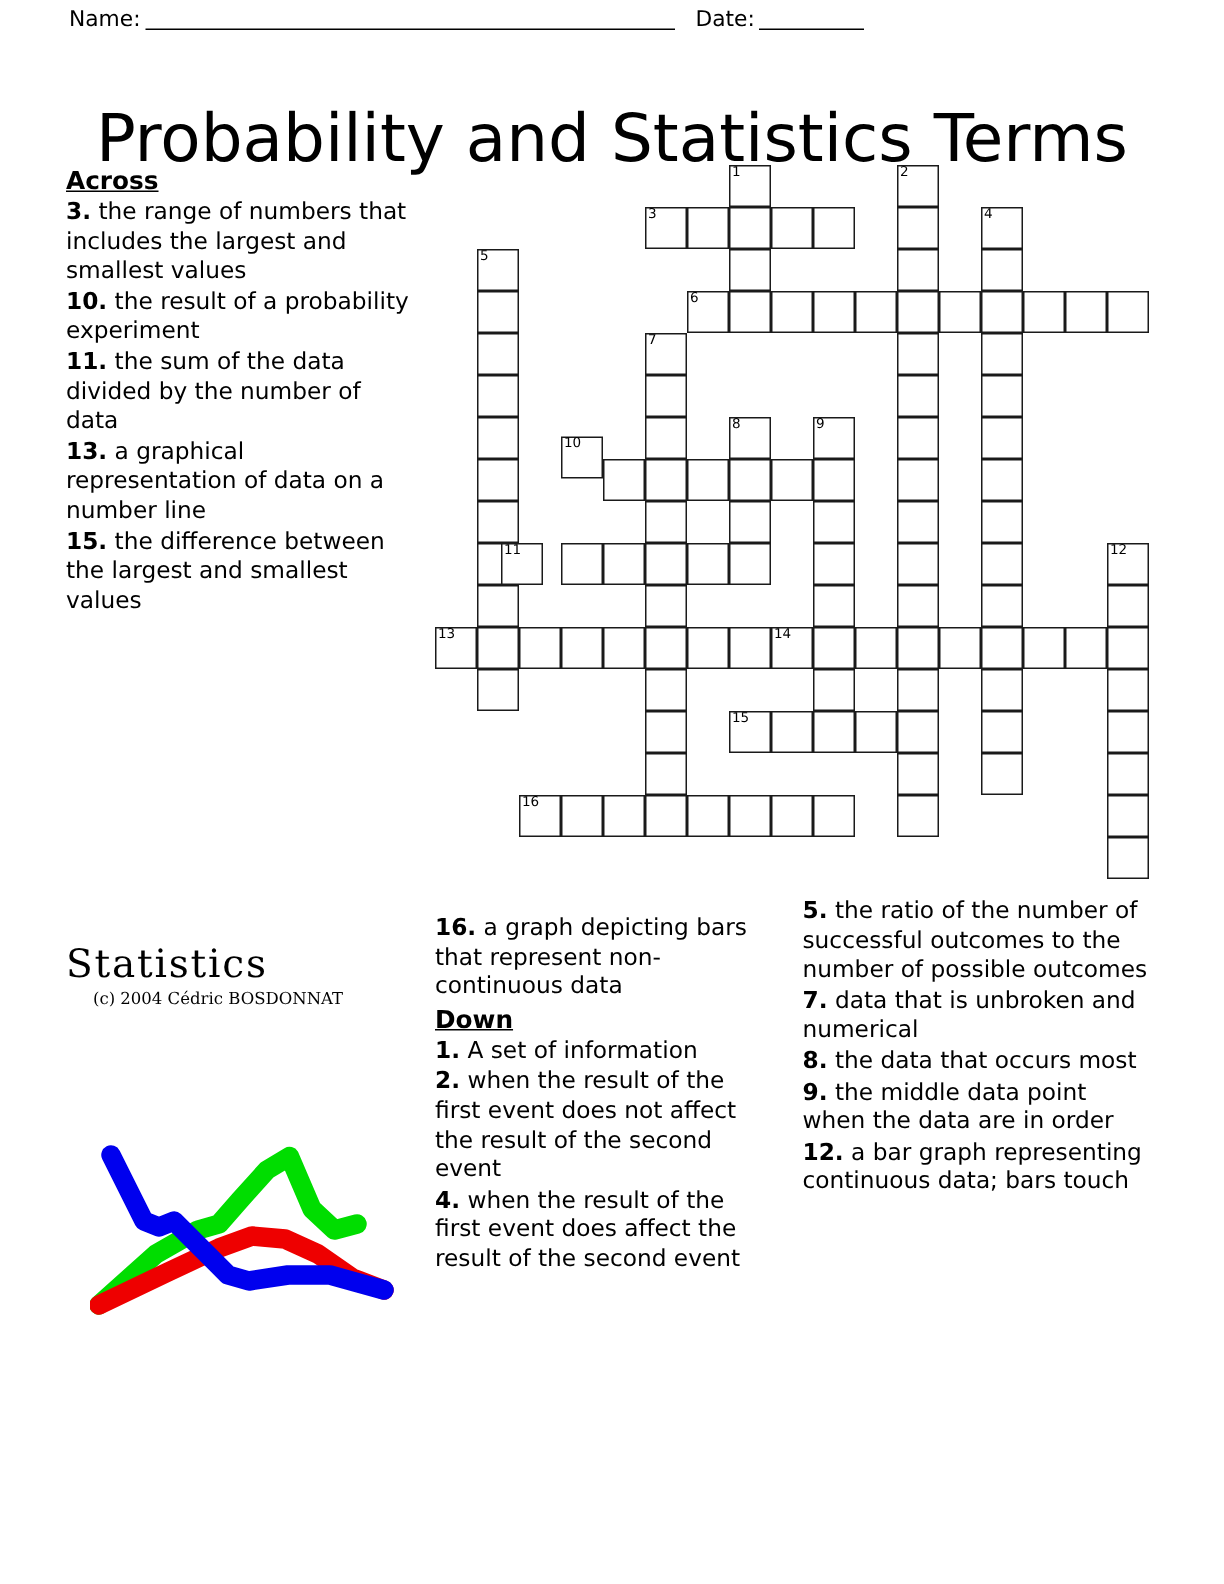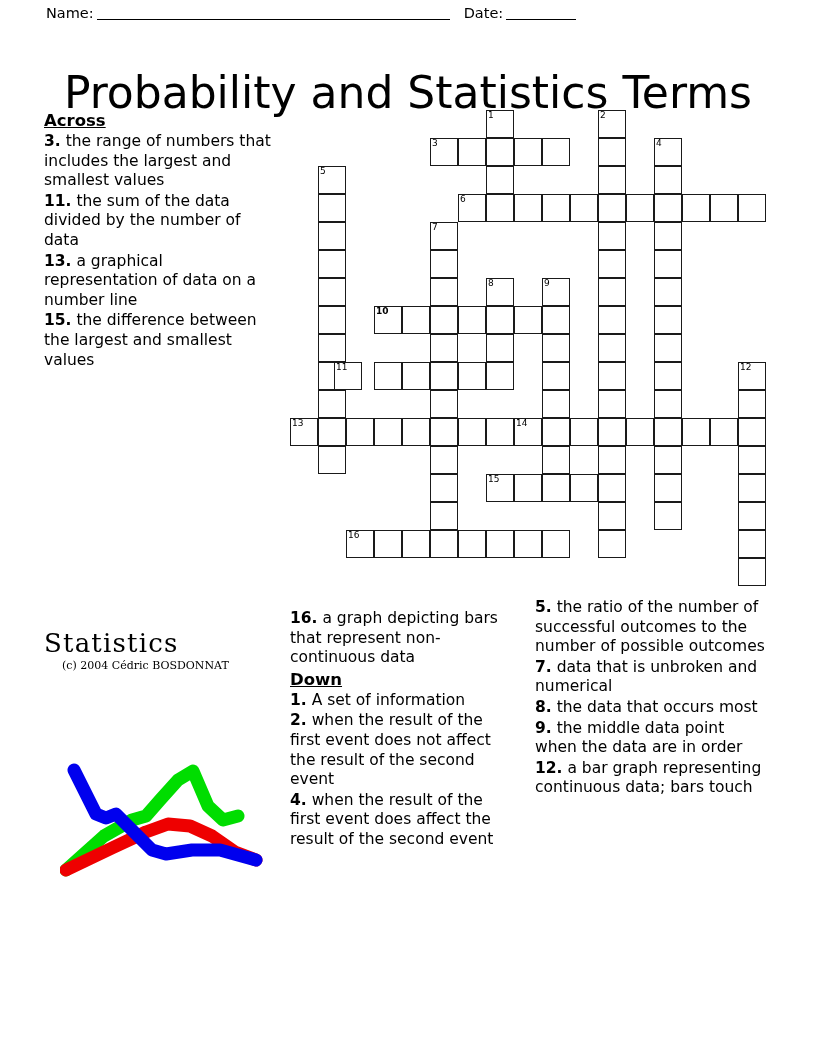--- a/index.html
+++ b/index.html
@@ -153,20 +153,21 @@
   <span class="name-rule"></span>
   <span class="date-label">Date:</span>
   <span class="date-rule"></span>
 </div>
 
 <h1 class="puzzle-title">Probability and Statistics Terms</h1>
 
 <div class="clue-col col-left">
   <div class="section-head">Across</div>
   <div class="clue"><span class="num">3.</span> <span>the range of numbers that includes the largest and smallest values</span></div>
+  <div class="clue"><span class="num">10.</span> <span>the result of a probability experiment</span></div>
   <div class="clue"><span class="num">11.</span> <span>the sum of the data divided by the number of data</span></div>
   <div class="clue"><span class="num">13.</span> <span>a graphical representation of data on a number line</span></div>
   <div class="clue"><span class="num">15.</span> <span>the difference between the largest and smallest values</span></div>
 </div>
 
 <div class="clue-col col-mid">
   <div class="clue"><span class="num">16.</span> <span>a graph depicting bars that represent non-continuous data</span></div>
   <div class="section-head">Down</div>
   <div class="clue"><span class="num">1.</span> <span>A set of information</span></div>
   <div class="clue"><span class="num">2.</span> <span>when the result of the first event does not affect the result of the second event</span></div>
@@ -272,21 +273,21 @@
     <div class="cell" style="left: 196px; top: 252px;"></div>
     <div class="cell" style="left: 252px; top: 168px;">
       <span class="cellnum">9</span>
     </div>
     <div class="cell" style="left: 252px; top: 196px;"></div>
     <div class="cell" style="left: 252px; top: 224px;"></div>
     <div class="cell" style="left: 252px; top: 252px;"></div>
     <div class="cell" style="left: 252px; top: 280px;"></div>
     <div class="cell" style="left: 252px; top: 308px;"></div>
     <div class="cell" style="left: 252px; top: 336px;"></div>
-    <div class="cell" style="left: 84px; top: 196px; font-weight: bold;">
+    <div class="cell" style="left: 84px; top: 181px;">
       <span class="cellnum">10</span>
     </div>
     <div class="cell" style="left: 112px; top: 196px;"></div>
     <div class="cell" style="left: 168px; top: 196px;"></div>
     <div class="cell" style="left: 224px; top: 196px;"></div>
     <div class="cell" style="left: 44px; top: 252px;">
       <span class="cellnum">11</span>
     </div>
     <div class="cell" style="left: 84px; top: 252px;"></div>
     <div class="cell" style="left: 112px; top: 252px;"></div>

